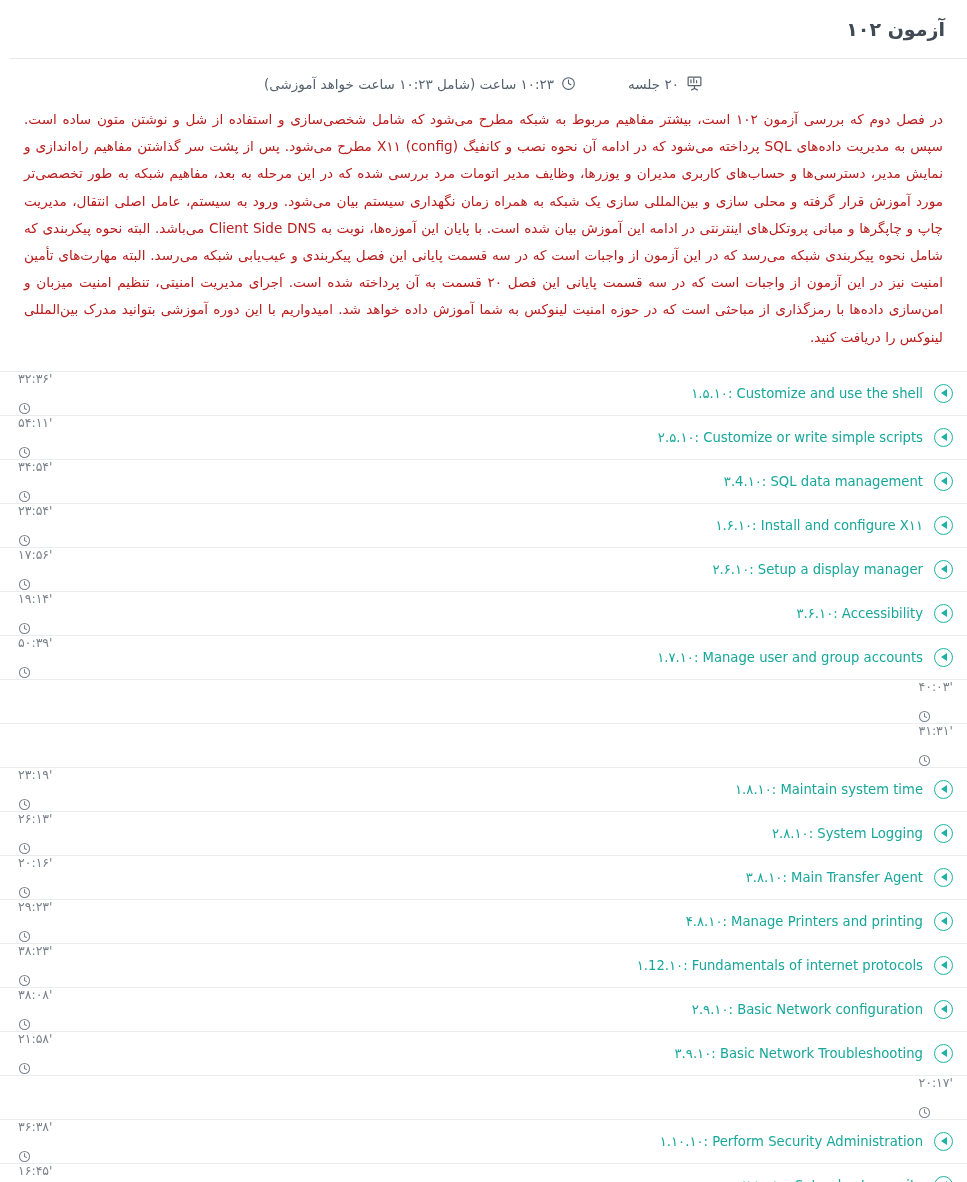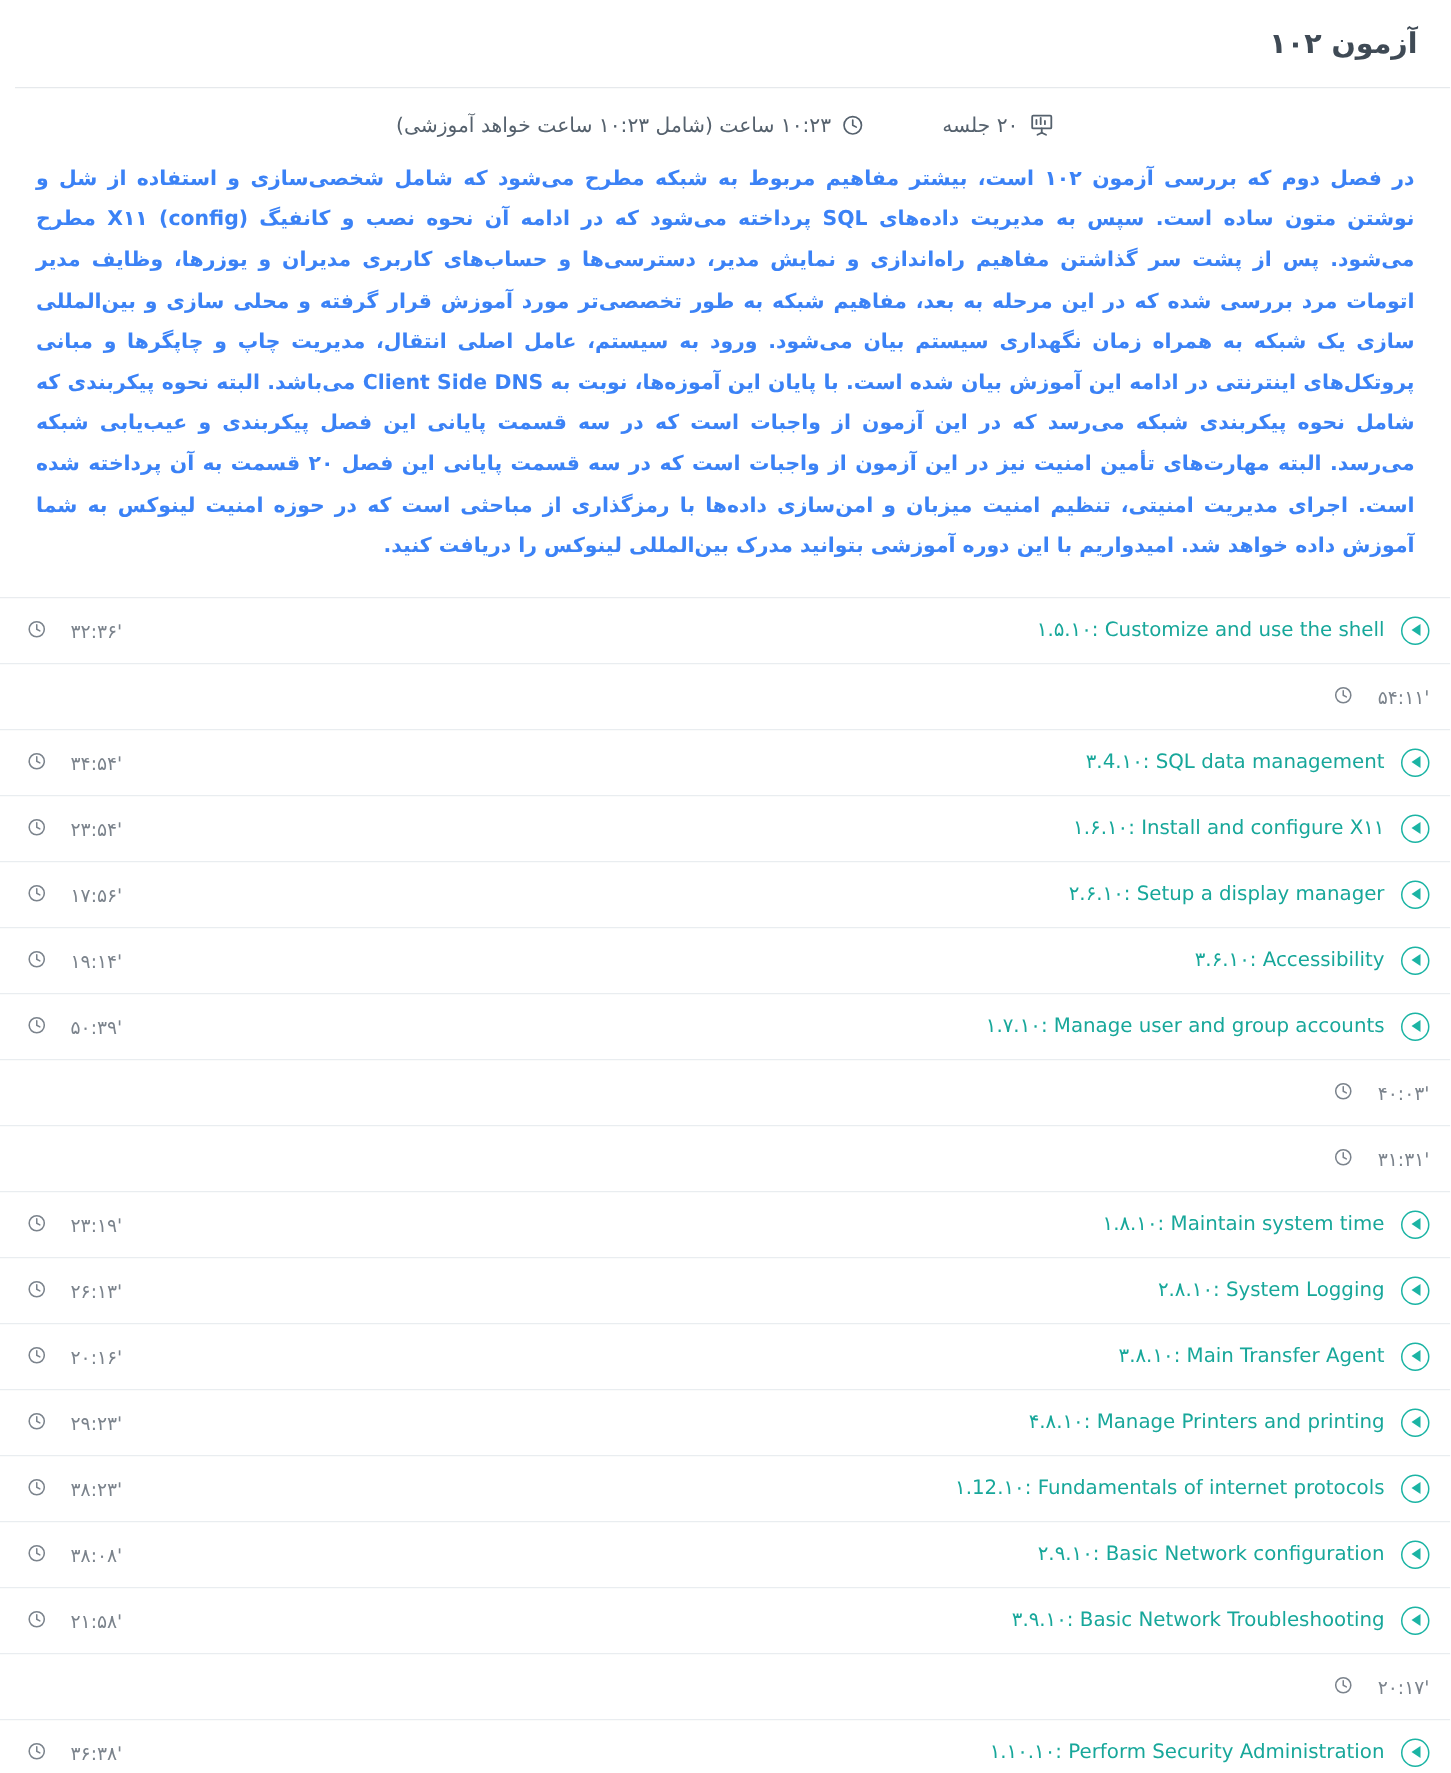--- a/index.html
+++ b/index.html
@@ -59,25 +59,24 @@
     justify-content: center;
     color: #6b7681;
     flex: 0 0 auto;
   }
 
   
   .description {
     padding: 2px 24px 20px 24px;
     font-size: 13.6px;
     line-height: 2.0;
-    color: #3b82f6;
+    color: #b91c1c;
     text-align: justify;
     direction: rtl;
     border-bottom: 1px solid #e9ecef;
-    font-weight: bold;
   }
 
   
   .lesson-list {
     display: flex;
     flex-direction: column;
   }
   .lesson-row {
     height: 44px;
     display: flex;
@@ -114,23 +113,24 @@
   }
   .lesson-title {
     font-size: 13.2px;
     color: #17a79a;
     direction: ltr;
     unicode-bidi: plaintext;
     text-align: right;
   }
   .lesson-left {
     display: flex;
-    align-items: flex-start;
+    align-items: flex-end;
     gap: 16px;
     direction: rtl;
+    flex-direction: column;
   }
   .duration {
     font-size: 12.5px;
     color: #7b838c;
     direction: rtl;
     unicode-bidi: plaintext;
   }
   .clock-ico svg { display: block; }
 </style>
 </head>
@@ -187,20 +187,26 @@
         <span class="ico clock-ico">
             <svg width="13" height="13" viewBox="0 0 24 24" fill="none" stroke="#7b838c" stroke-width="1.9" stroke-linecap="round" stroke-linejoin="round">
               <circle cx="12" cy="12" r="9.3"></circle>
               <polyline points="12,6.6 12,12 15.8,14"></polyline>
             </svg>
           </span>
       </div>
     </div>
 
     <div class="lesson-row">
+      <div class="lesson-right">
+        <span class="play-btn">
+            <span class="tri"></span>
+          </span>
+        <span class="lesson-title">۲.۵.۱۰: Customize or write simple scripts</span>
+      </div>
       <div class="lesson-left">
         <span class="duration">۵۴:۱۱'</span>
         <span class="ico clock-ico">
             <svg width="13" height="13" viewBox="0 0 24 24" fill="none" stroke="#7b838c" stroke-width="1.9" stroke-linecap="round" stroke-linejoin="round">
               <circle cx="12" cy="12" r="9.3"></circle>
               <polyline points="12,6.6 12,12 15.8,14"></polyline>
             </svg>
           </span>
       </div>
     </div>

